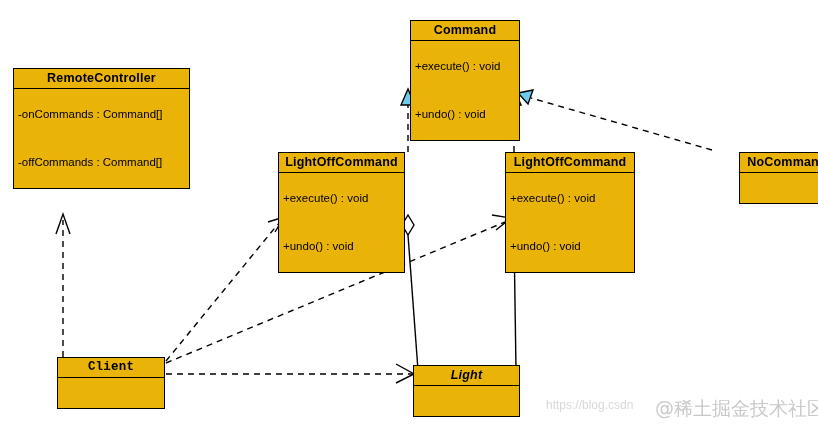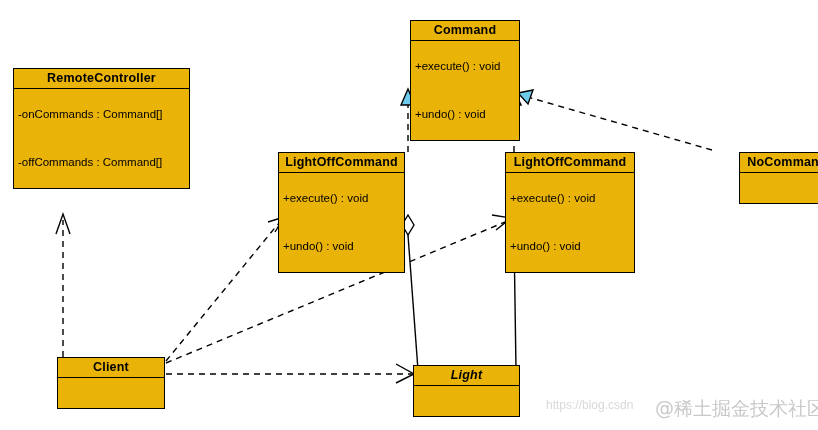--- a/index.html
+++ b/index.html
@@ -164,21 +164,21 @@
       <div class="uml-row">+execute() : void</div>
       <div class="uml-row">+undo() : void</div>
     </div>
   </div>
 
   <div class="uml-class" style="left:695px; top:152px; width:96px;margin-left:44px;">
     <div class="uml-title">NoCommand</div>
     <div class="uml-compartment uml-empty"></div>
   </div>
 
-  <div class="uml-class" style="left:57px; top:357px; width:108px;">
+  <div class="uml-class" style="left:57px; top:357px; width:108px;font-family:Liberation Mono, monospace;">
     <div class="uml-title">Client</div>
     <div class="uml-compartment uml-empty"></div>
   </div>
 
   <div class="uml-class" style="left:413px; top:365px; width:107px;font-style:italic;">
     <div class="uml-title">Light</div>
     <div class="uml-compartment uml-empty"></div>
   </div>
 
   <div class="wm-url" style="left:546px; top:398px;">https://blog.csdn</div>

